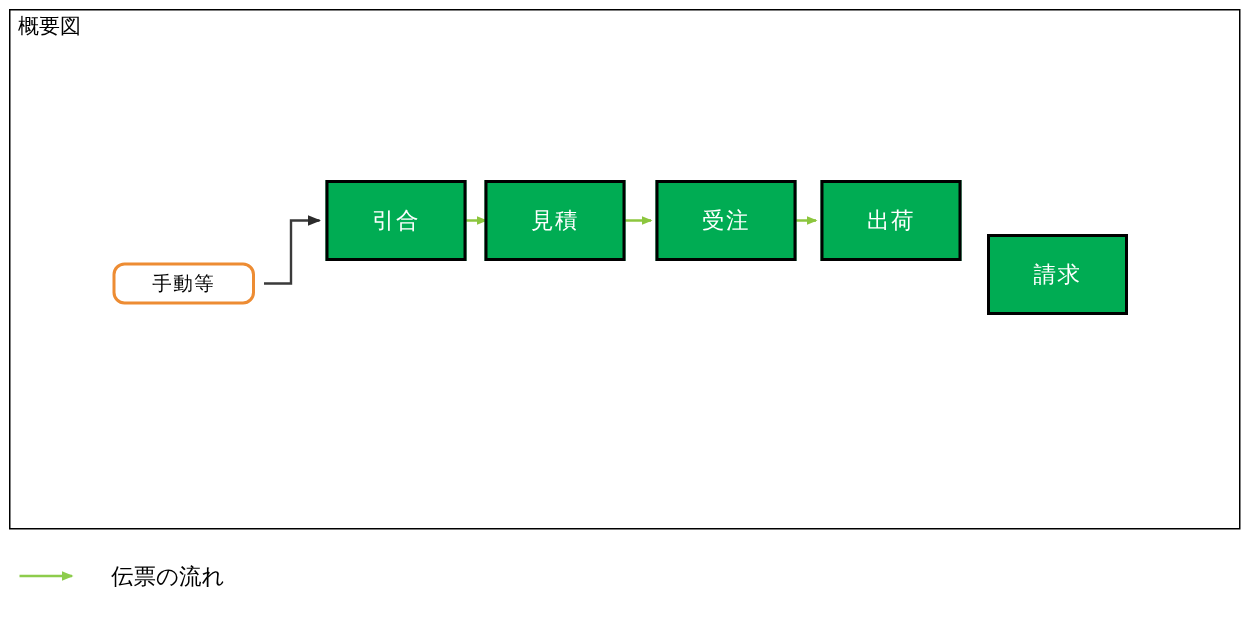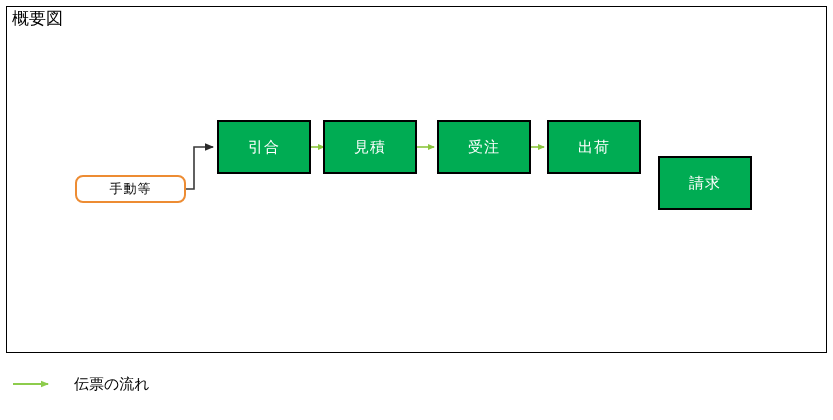--- a/index.html
+++ b/index.html
@@ -25,21 +25,21 @@
     box-sizing: border-box;
     border: 1px solid #000000;
     background: #ffffff;
   }
 
   
   #diagram-title {
     position: absolute;
     left: 12px;
     top: 9px;
-    font-size: 17px;
+    font-size: 14px;
     line-height: 18px;
     color: #000000;
     white-space: nowrap;
   }
 
   
   .process-box {
     position: absolute;
     width: 94px;
     height: 54px;
@@ -53,21 +53,21 @@
     justify-content: center;
     letter-spacing: 1px;
     white-space: nowrap;
   }
 
   
   #manual-box {
     position: absolute;
     left: 75px;
     top: 175px;
-    width: 111px;
+    width: 95px;
     height: 28px;
     box-sizing: border-box;
     border: 2px solid #ED8C33;
     border-radius: 8px;
     background: #ffffff;
     color: #000000;
     font-size: 13px;
     display: flex;
     align-items: center;
     justify-content: center;

